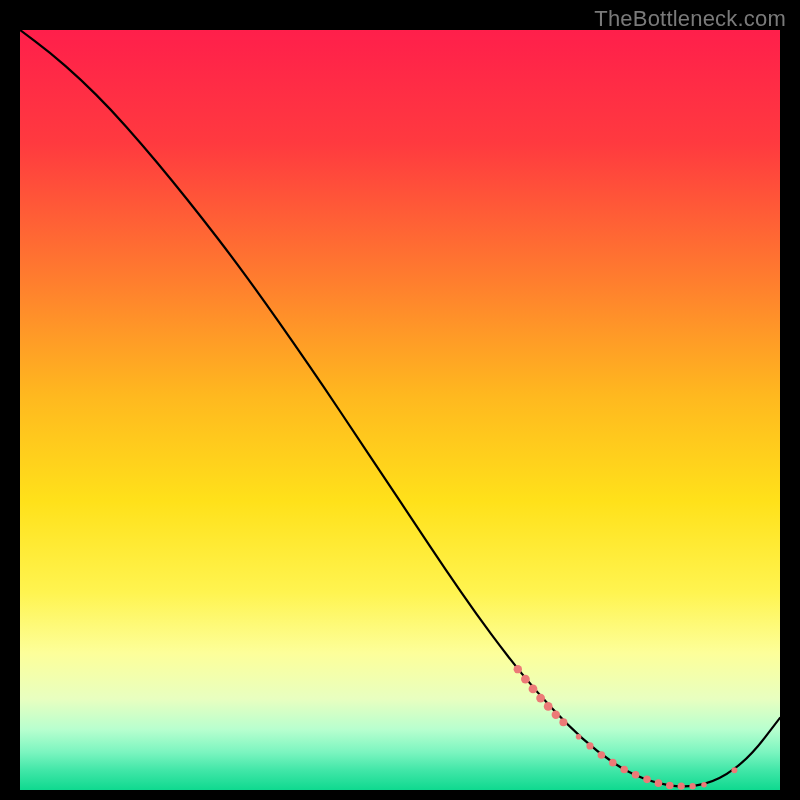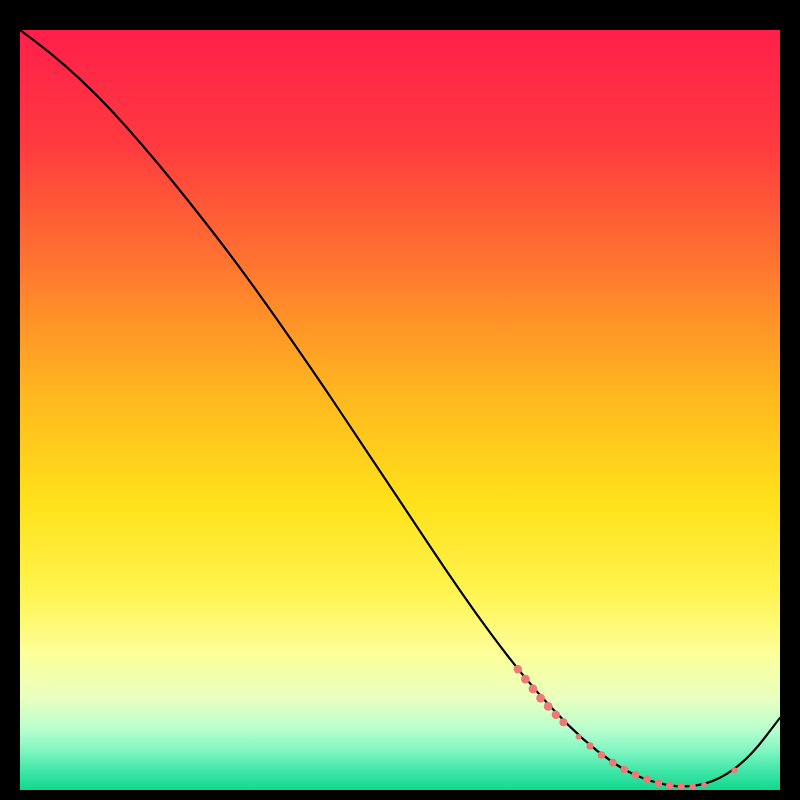--- a/index.html
+++ b/index.html
@@ -34,20 +34,21 @@
     height: 760px;
   }
   svg {
     display: block;
   }
 </style>
 </head>
 <body>
 
 <div class="stage">
+  <div class="watermark">TheBottleneck.com</div>
   <div class="plot-wrap">
     <svg id="plot-svg" width="760" height="760" viewBox="0 0 760 760">
         <defs>
           <linearGradient id="bg-grad" x1="0" y1="0" x2="0" y2="1">
             <stop offset="0.00%" stop-color="#ff1f4b"></stop>
             <stop offset="15.00%" stop-color="#ff3a3f"></stop>
             <stop offset="32.00%" stop-color="#ff7a2f"></stop>
             <stop offset="48.00%" stop-color="#ffb81f"></stop>
             <stop offset="62.00%" stop-color="#ffe11a"></stop>
             <stop offset="74.00%" stop-color="#fff450"></stop>

